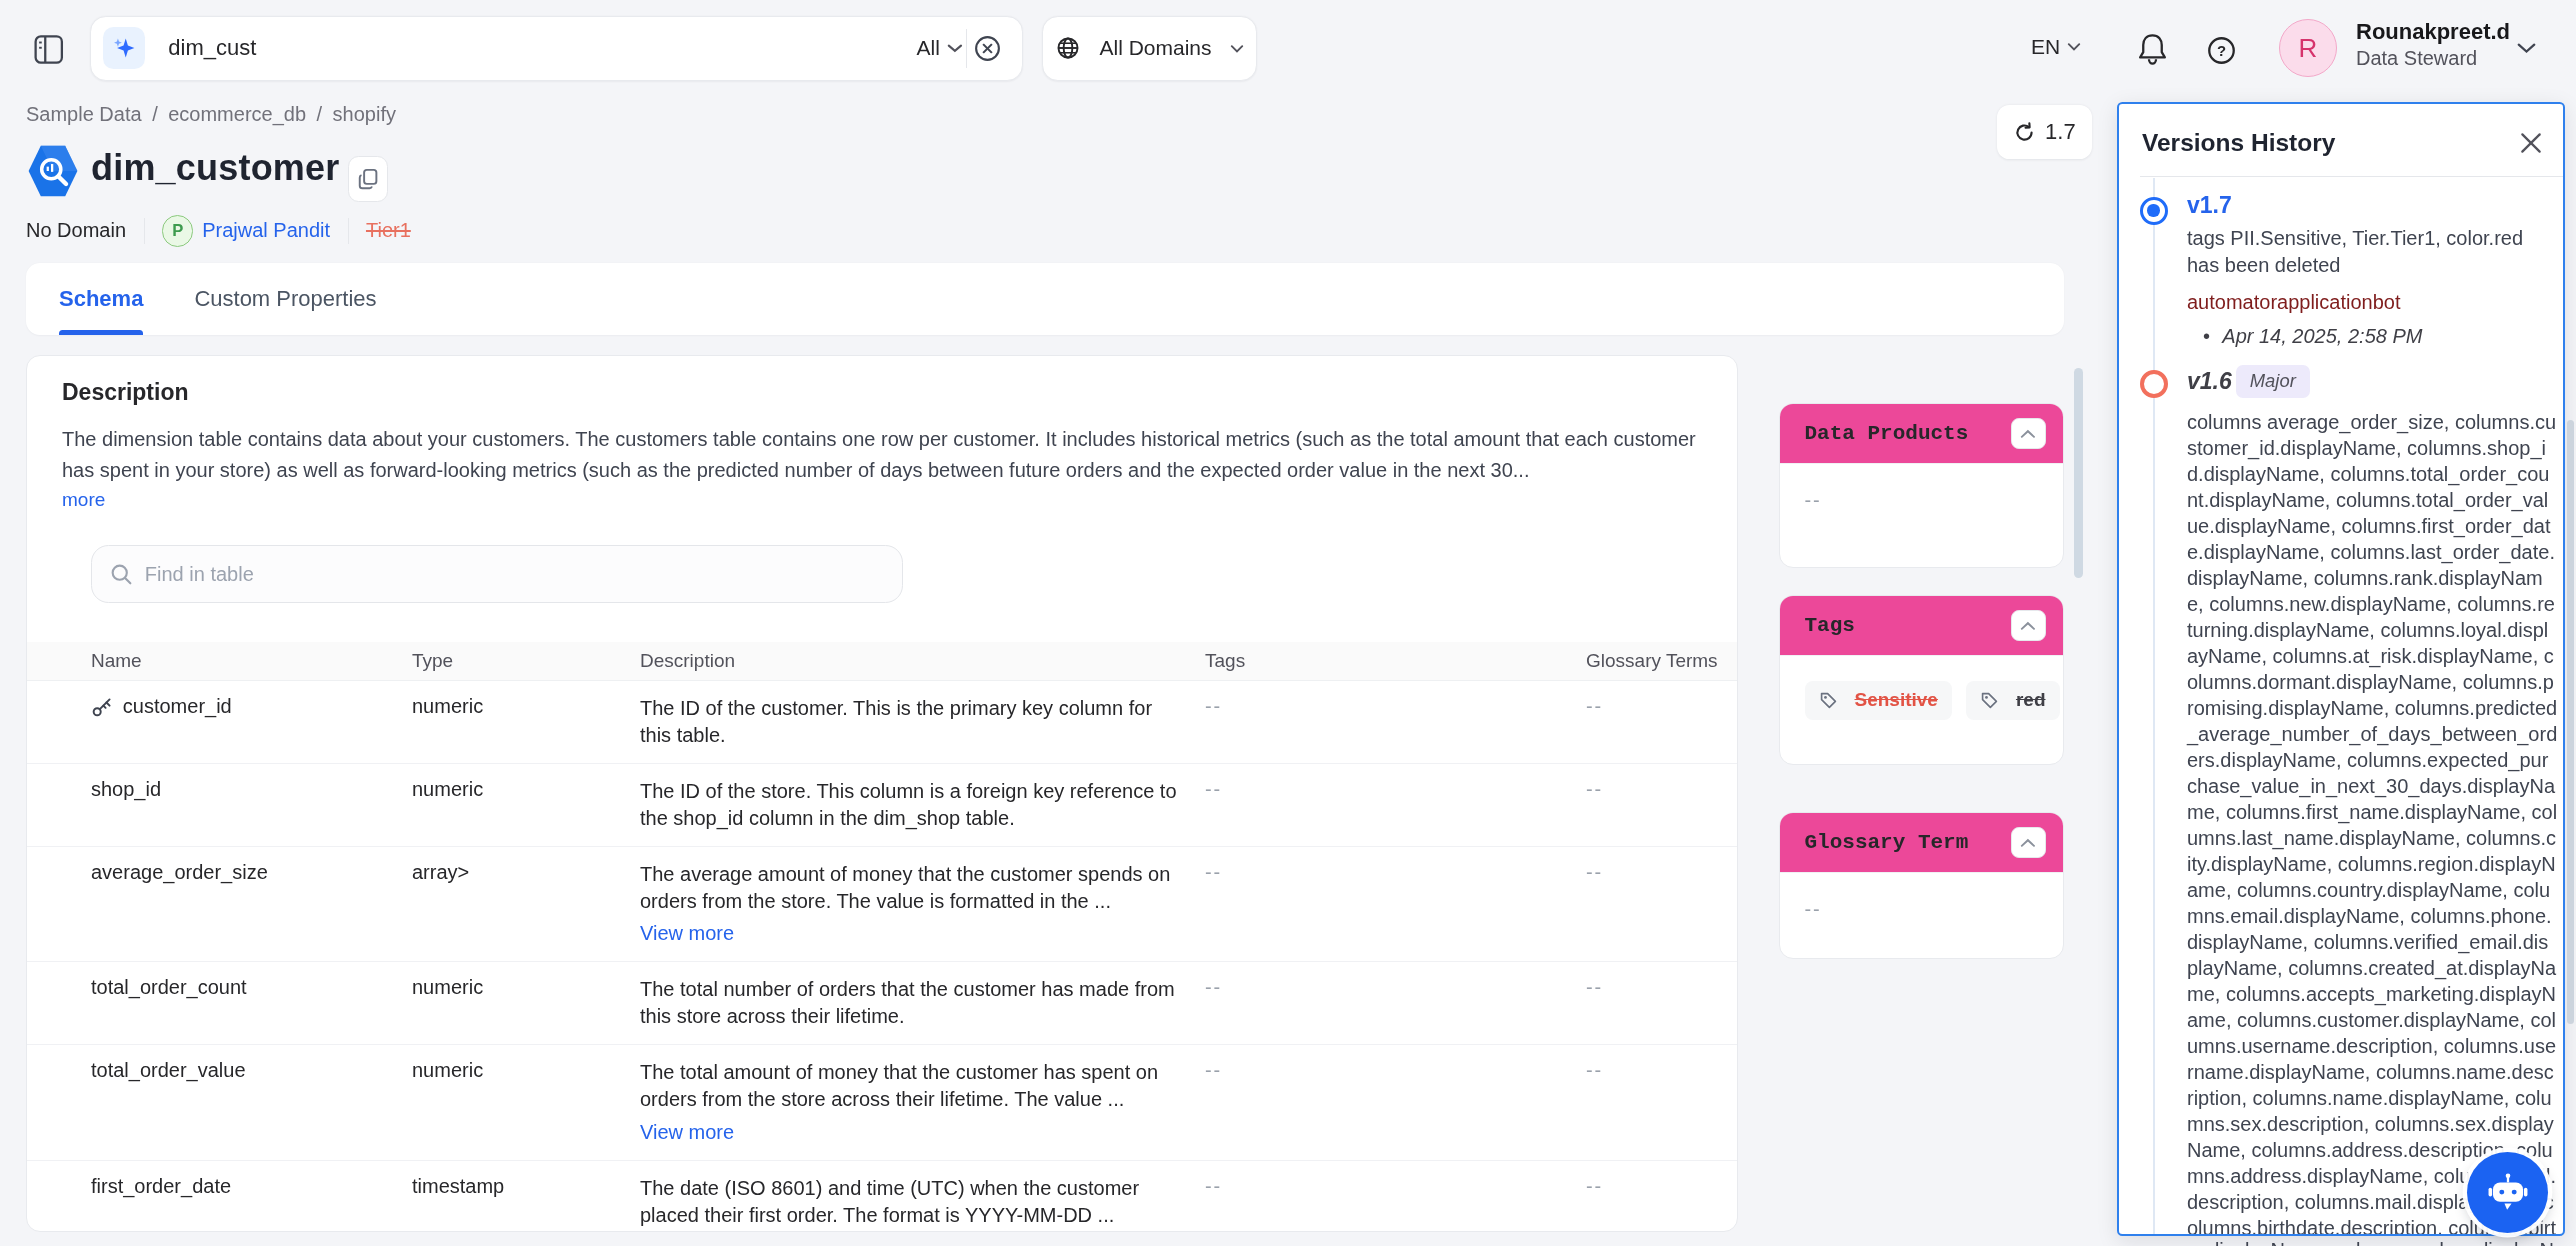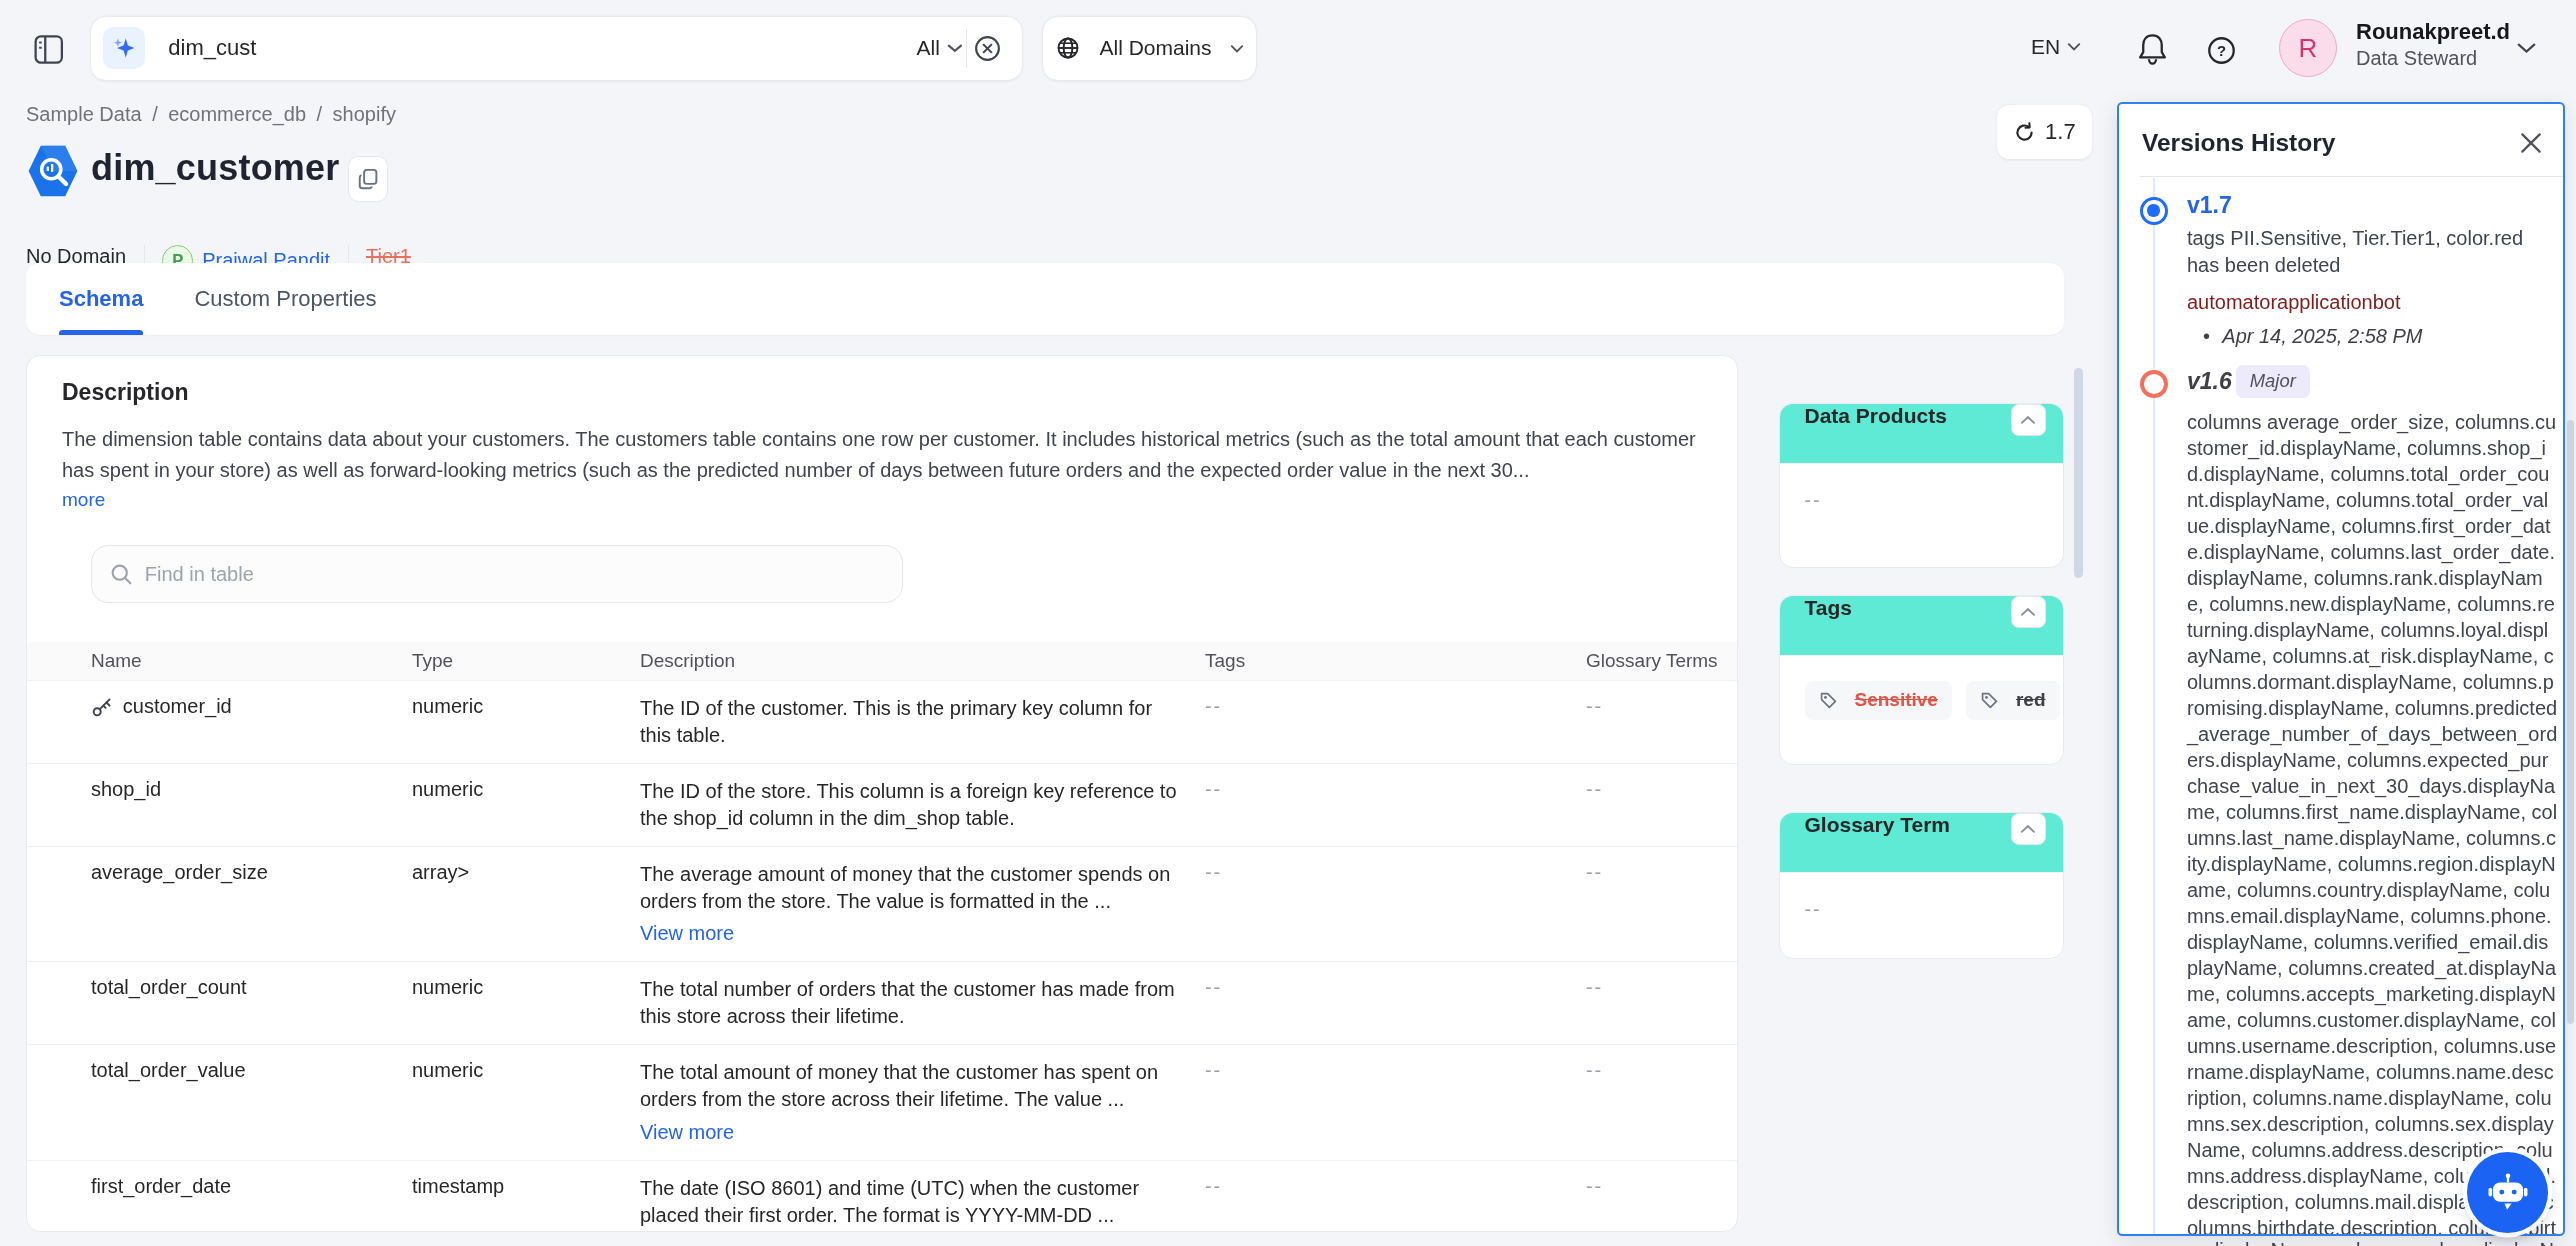--- a/index.html
+++ b/index.html
@@ -27,21 +27,21 @@
   .user-name { left:2356px; top:19px; font-size:22px; font-weight:700; color:#18181b; }
   .user-role { left:2356px; top:47px; font-size:20px; color:#52525b; }
 
   
   .breadcrumb { left:26px; top:103px; font-size:20px; color:#71717a; display:flex; gap:10.5px; }
   .crumb { cursor:pointer; }
   .hexwrap { left:26px; top:142px; width:54px; height:58px; }
   .asset-title { left:91px; top:147px; font-size:36px; font-weight:700; color:#1f2430; letter-spacing:0.2px; }
   .copy-btn { left:348px; top:156px; width:40px; height:46px; background:#fff; border:0.9px solid #e5e7eb; border-radius:10.5px;
     display:flex; align-items:center; justify-content:center; cursor:pointer; }
-  .meta-row { left:26px; top:215px; display:flex; gap:17.5px; font-size:20px;margin-top:30px; }
+  .meta-row { left:26px; top:215px; display:flex; align-items:center; gap:17.5px; font-size:20px; }
   .no-domain { color:#27272a; }
   .meta-div { width:0.9px; height:26px; background:#e5e7eb; }
   .owner { display:flex; align-items:center; gap:8.8px; cursor:pointer; }
   .owner-chip { width:31.5px; height:31.5px; border-radius:50%; background:#eaf8e6; border:1.8px solid #8bc97e;
     display:flex; align-items:center; justify-content:center; color:#3e9b4f; font-size:16.6px; font-weight:700; }
   .owner-name { color:#2563eb; }
   .tier { color:#e8705f; text-decoration:line-through; cursor:pointer; }
 
   .ver-pill { left:1997px; top:105px; width:95px; height:54px; background:#fff; border-radius:12.3px;
     box-shadow:0 0.9px 2.6px rgba(16,24,40,.08); display:flex; align-items:center; justify-content:center; gap:8.8px;
@@ -70,22 +70,22 @@
   .trow { display:grid; grid-template-columns:321px 228px 565px 381px 1fr; padding-left:64px; align-items:start; }
   .thead { background:#fafafa; border-bottom:0.9px solid #eef0f2; height:39px; align-items:center; font-size:19px; color:#52525b; }
   .tbody-row { border-bottom:0.9px solid #f0f1f4; padding-top:14px; padding-bottom:14px; font-size:20px; color:#27272a; }
   .cell-name { display:flex; align-items:center; gap:8.8px; }
   .cell-desc { width:543px; line-height:27px; color:#27272a; }
   .viewmore { color:#2563eb; margin-top:5.3px; cursor:pointer; }
   .dash { color:#9aa1ab; letter-spacing:1.8px; }
 
   
   .side-card { width:285px; background:#fff; border:0.9px solid #e8eaee; border-radius:14px; overflow:hidden; }
-  .side-head { height:60px; background:#5eead4; border-bottom:0.9px solid #f0f1f4; display:flex; align-items:flex-start;
-    justify-content:space-between; padding:0 17.5px 0 24.5px; }
+  .side-head { height:60px; background:#ec4899; border-bottom:0.9px solid #f0f1f4; display:flex; align-items:center;
+    justify-content:space-between; padding:0 17.5px 0 24.5px;font-family:Liberation Mono, monospace; }
   .side-title { font-size:21px; font-weight:700; color:#27272a; }
   .collapse-btn { width:35px; height:31.5px; border:0.9px solid #e6e8ec; border-radius:7.9px; background:#fff;
     display:flex; align-items:center; justify-content:center; cursor:pointer; }
   .side-body { padding:24.5px; font-size:20px; }
   .chips { display:flex; gap:14px; }
   .chip { height:39px; background:#f6f7f8; border-radius:7.9px; display:flex; align-items:center; gap:17px; padding:0 14px;
     font-size:19px; cursor:pointer; }
   .chip .lbl-red { color:#e25345; text-decoration:line-through; font-weight:600; }
   .chip .lbl-dark { color:#3f3f46; text-decoration:line-through; font-weight:600; }
 

